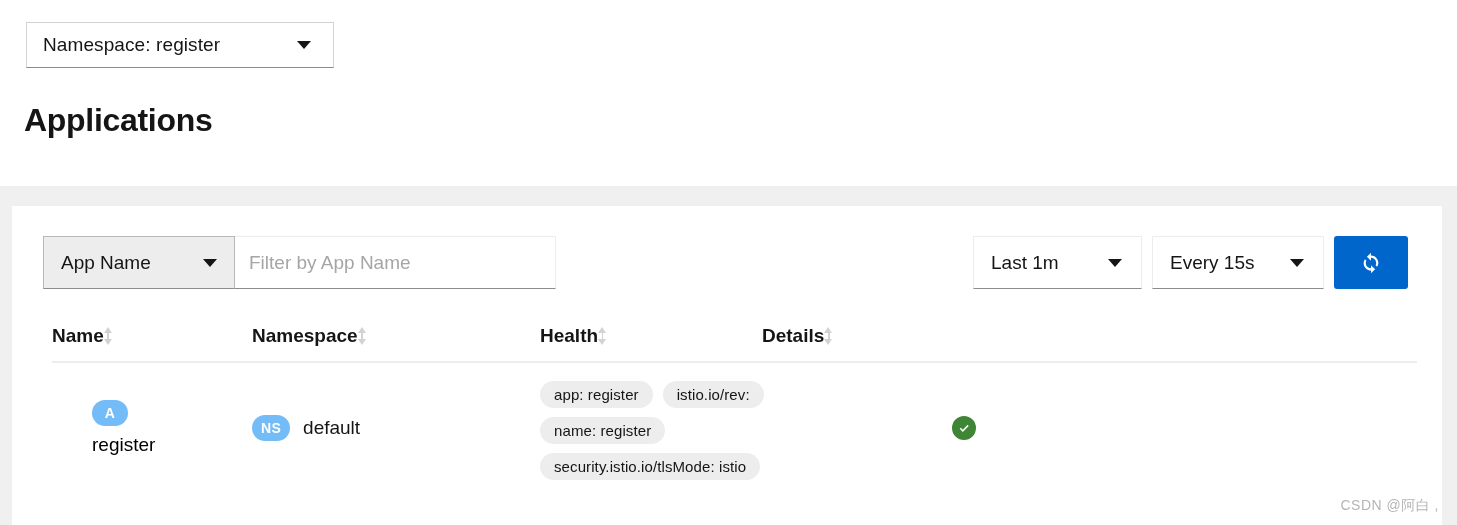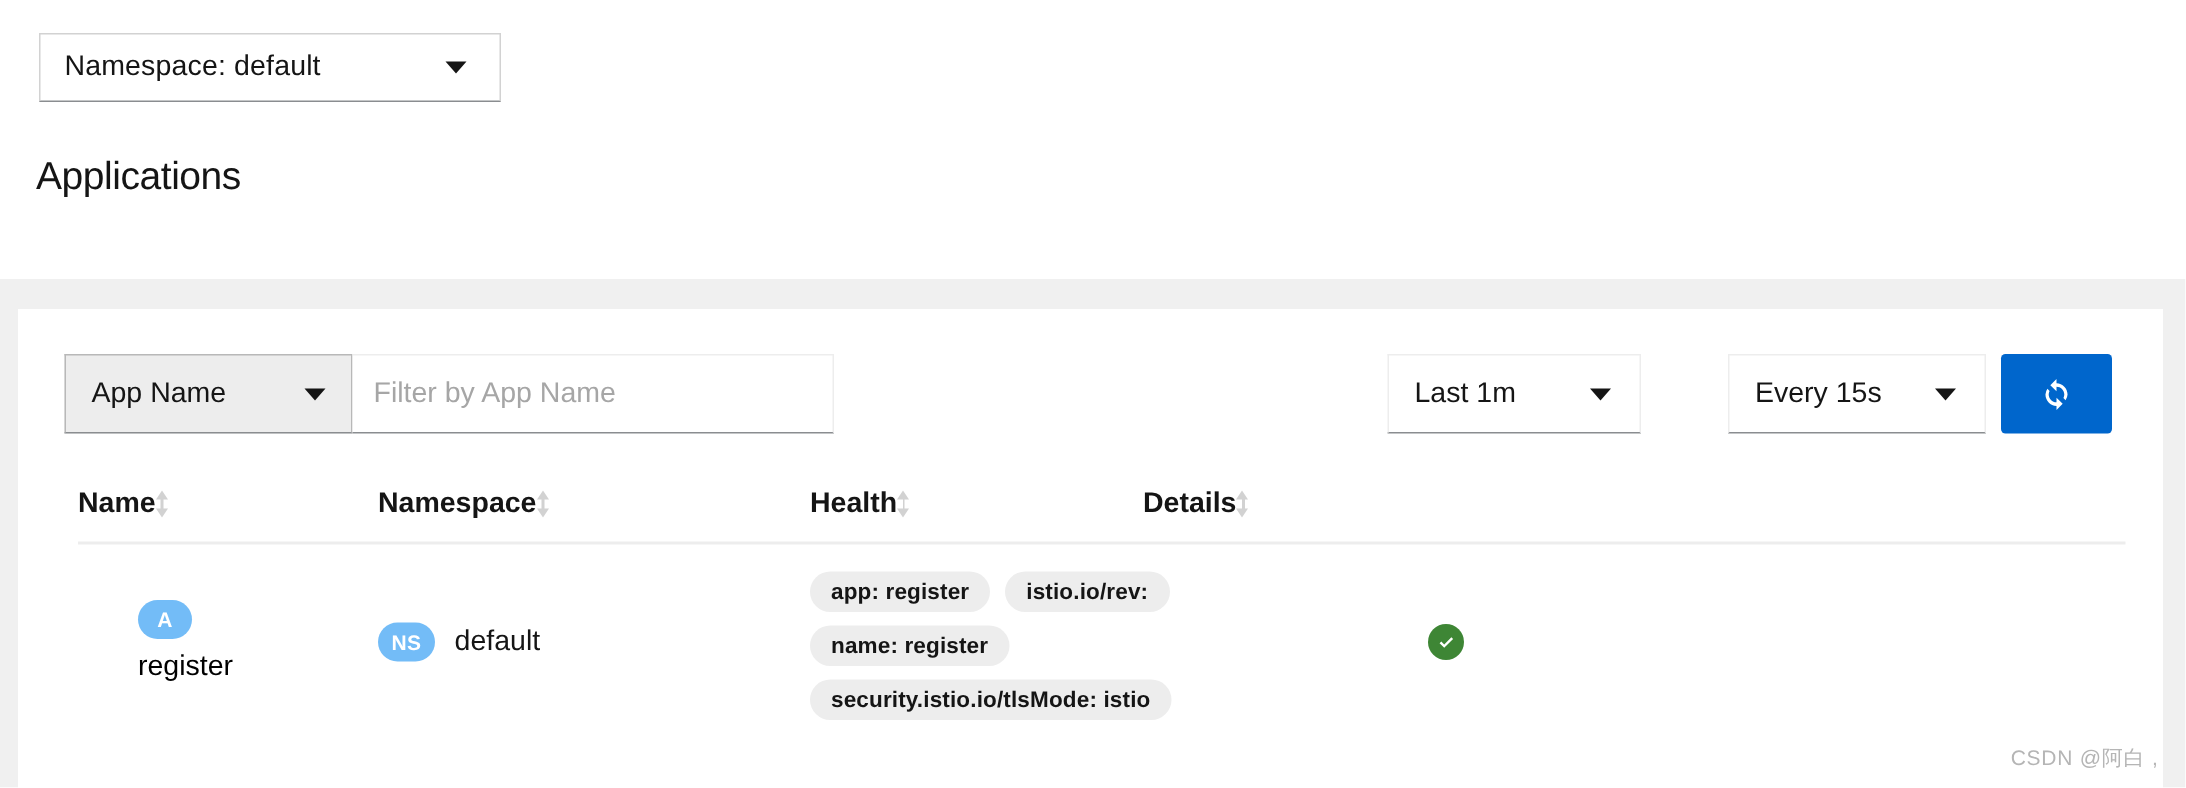--- a/index.html
+++ b/index.html
@@ -51,22 +51,22 @@
     border-right: 7px solid transparent;
     border-top: 8px solid #151515;
     margin-left: auto;
     margin-right: 22px;
   }
 
   .page-title {
     position: absolute;
     left: 24px;
     top: 102px;
-    font-size: 26px;
-    font-weight: 400;
+    font-size: 32px;
+    font-weight: 700;
     letter-spacing: -0.3px;
     color: #151515;
   }
 
   
   .gray-band {
     position: absolute;
     left: 0; top: 186px;
     width: 1457px;
     height: 20px;
@@ -159,21 +159,20 @@
   }
   .sel-box {
     height: 53px;
     background: #ffffff;
     border: 1px solid #ededed;
     border-bottom: 1px solid #8a8d90;
     box-sizing: border-box;
     display: flex;
     align-items: center;
     cursor: pointer;
-    margin-left: 48px;
   }
   .sel-box.duration { width: 169px; }
   .sel-box.refresh { width: 172px; }
   .sel-label {
     font-size: 19px;
     padding-left: 17px;
     color: #151515;
     white-space: nowrap;
   }
   .sel-box .caret { margin-right: 19px; }
@@ -302,21 +301,21 @@
   .label-row { display: flex; gap: 10px; }
   .chip {
     display: inline-flex;
     align-items: center;
     height: 27px;
     padding: 0 14px;
     border-radius: 14px;
     background: #ededed;
     color: #151515;
     font-size: 15px;
-    font-weight: 700;
+    font-weight: 400;
     letter-spacing: 0.1px;
     white-space: nowrap;
     cursor: pointer;
   }
 
   
   .health-cell { padding-left: 2px; }
   .health-ok {
     width: 24px;
     height: 24px;
@@ -336,21 +335,21 @@
     color: #b5b5b5;
     letter-spacing: 0.5px;
     white-space: nowrap;
   }
 </style>
 </head>
 <body>
 
 <div class="topbar">
   <div class="ns-select">
-    <span class="ns-select-label">Namespace: default</span>
+    <span class="ns-select-label">Namespace: register</span>
     <span class="caret"></span>
   </div>
   <div class="page-title">Applications</div>
 </div>
 
 <div class="gray-band"></div>
 <div class="gray-left"></div>
 <div class="gray-right"></div>
 
 <div class="card">

